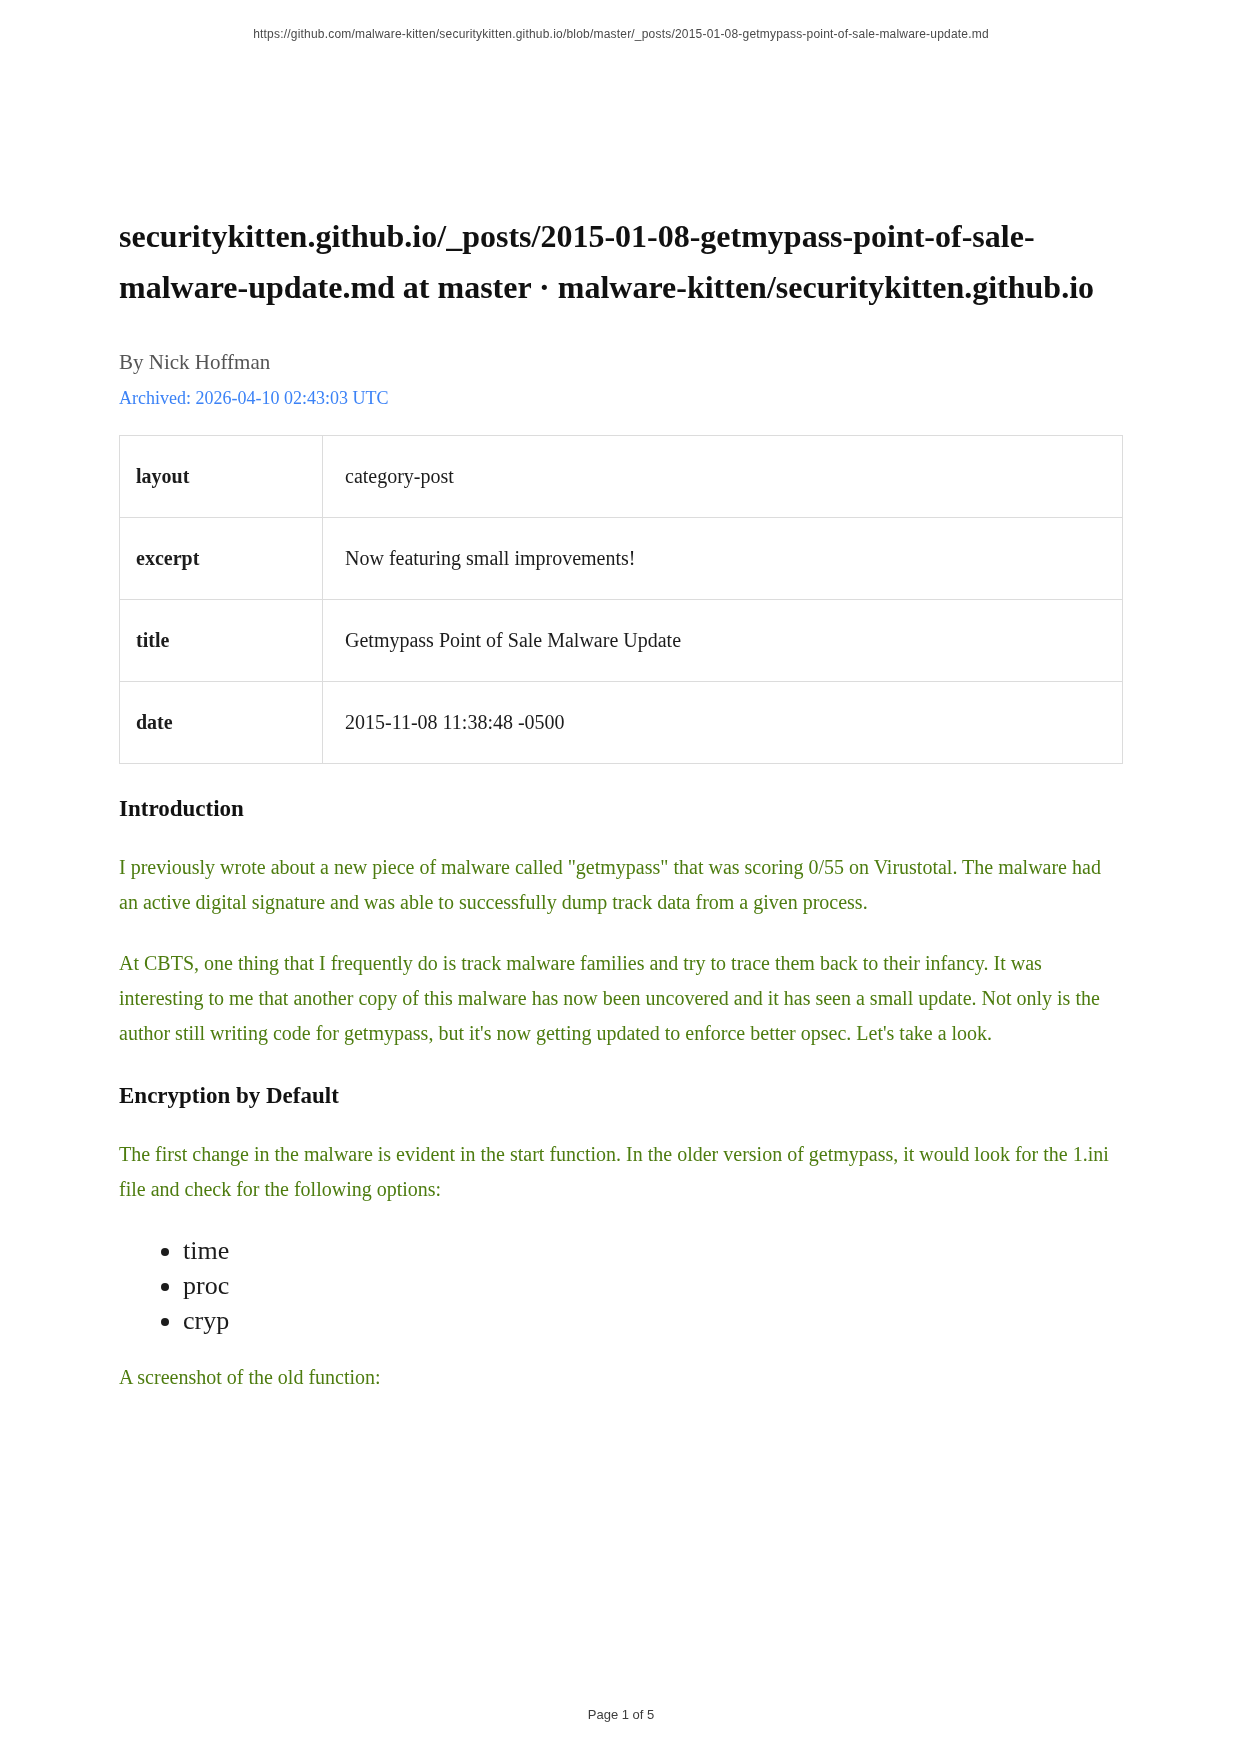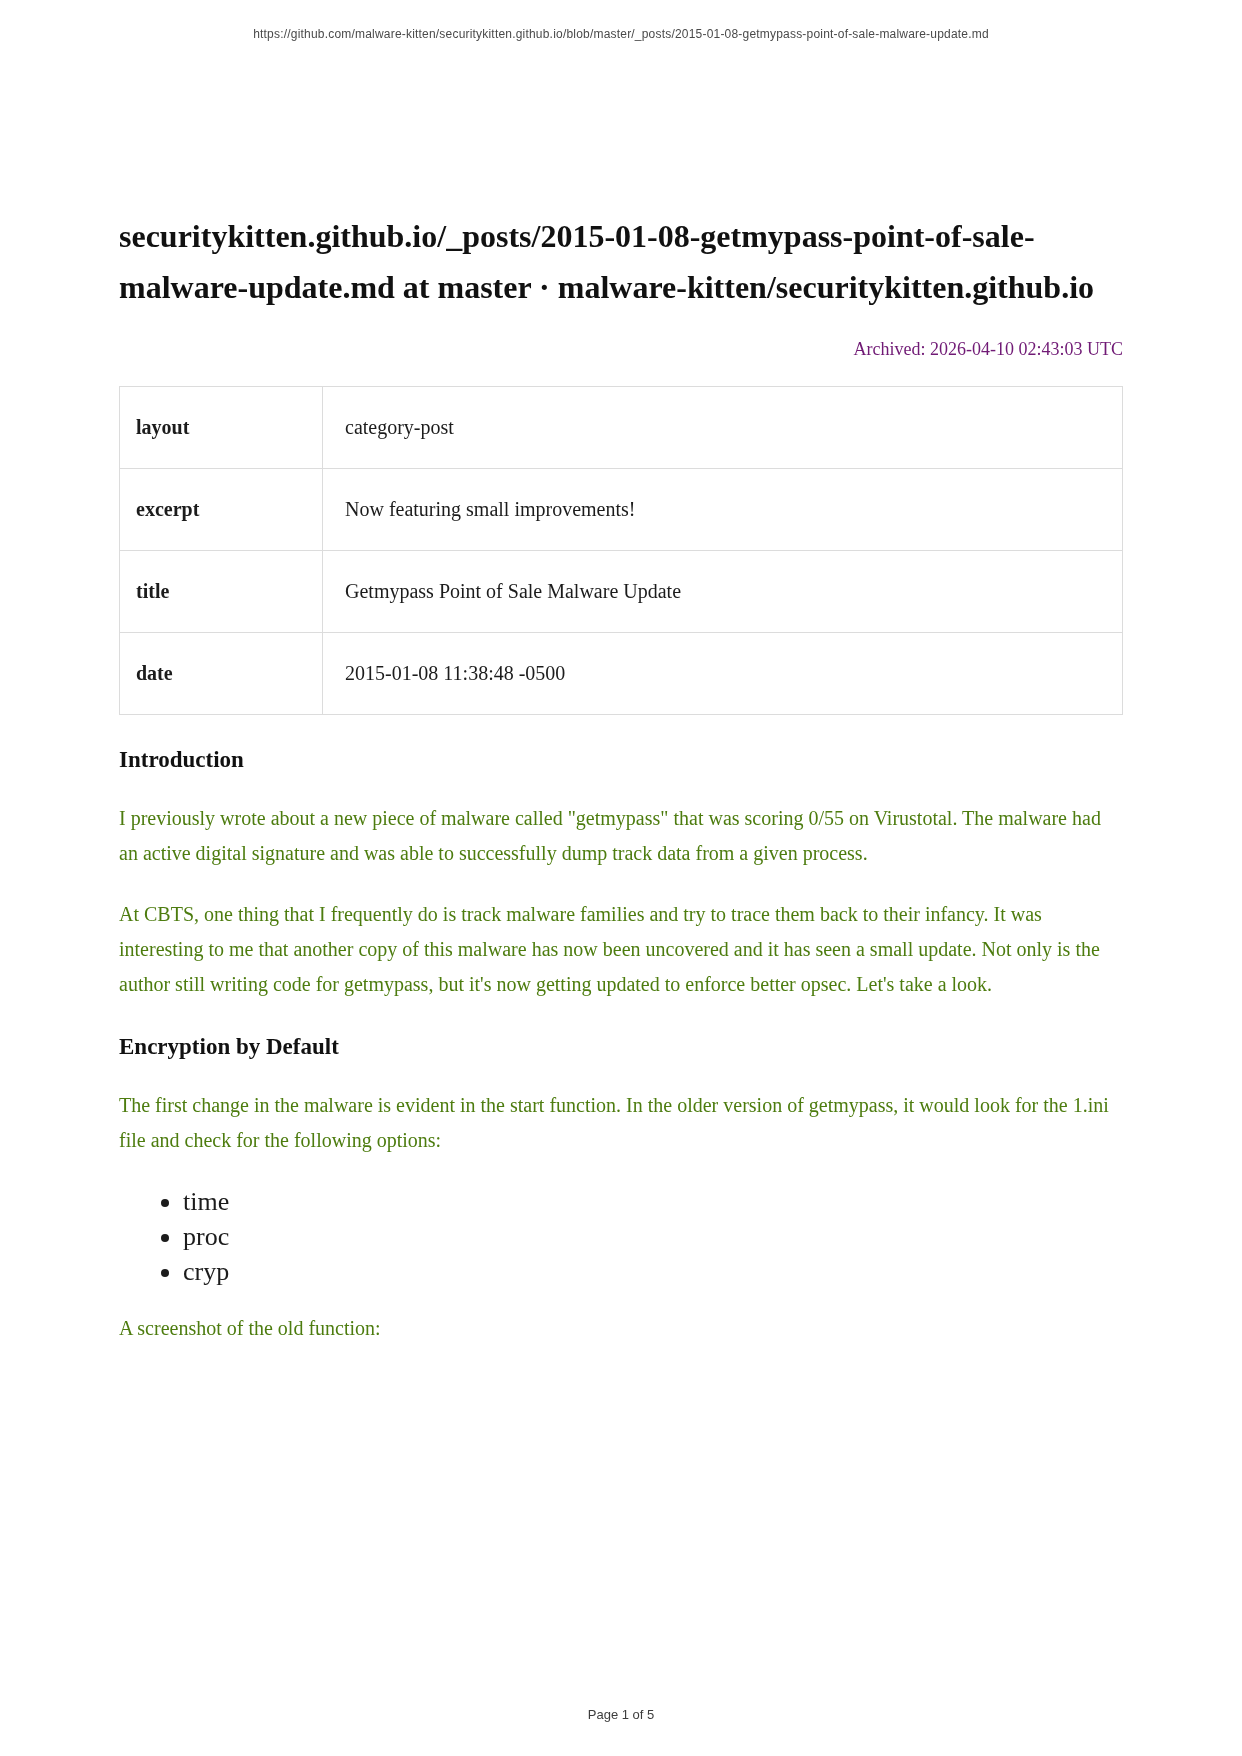--- a/index.html
+++ b/index.html
@@ -38,25 +38,24 @@
     overflow-wrap: break-word;
     word-break: break-word;
   }
   .byline {
     margin-top: 36px;
     font-size: 21px;
     line-height: 26px;
     color: #555555;
   }
   .archived {
-    margin-top: 25px;
+    margin-top: 12px;
     font-size: 18px;
     line-height: 22px;
-    color: #701a75;
-    text-align: right;
+    color: #3b82f6;
   }
   table.front-matter {
     margin-top: 26px;
     width: 100%;
     border-collapse: collapse;
     font-size: 20px;
     color: #1c1c1c;
   }
   table.front-matter td {
     border: 1px solid #dcdcdc;
@@ -108,40 +107,41 @@
 <body>
 
 <div class="page">
 
   <div class="url-header">https://github.com/malware-kitten/securitykitten.github.io/blob/master/_posts/2015-01-08-getmypass-point-of-sale-malware-update.md</div>
 
   <div class="content">
 
     <h1 class="title">securitykitten.github.io/_posts/2015-01-08-getmypass-point-of-sale-malware-update.md at master · malware-kitten/securitykitten.github.io</h1>
 
+    <div class="byline">By Nick Hoffman</div>
 
     <div class="archived">Archived: 2026-04-10 02:43:03 UTC</div>
 
     <table class="front-matter">
       <tbody>
         <tr>
           <td class="fm-key">layout</td>
           <td class="fm-value">category-post</td>
         </tr>
         <tr>
           <td class="fm-key">excerpt</td>
           <td class="fm-value">Now featuring small improvements!</td>
         </tr>
         <tr>
           <td class="fm-key">title</td>
           <td class="fm-value">Getmypass Point of Sale Malware Update</td>
         </tr>
         <tr>
           <td class="fm-key">date</td>
-          <td class="fm-value">2015-01-08 11:38:48 -0500</td>
+          <td class="fm-value">2015-11-08 11:38:48 -0500</td>
         </tr>
       </tbody>
     </table>
 
     <h2 class="section-heading">Introduction</h2>
 
     <p class="body-text">I previously wrote about a new piece of malware called "getmypass" that was scoring 0/55 on Virustotal. The malware had an active digital signature and was able to successfully dump track data from a given process.</p>
 
     <p class="body-text">At CBTS, one thing that I frequently do is track malware families and try to trace them back to their infancy. It was interesting to me that another copy of this malware has now been uncovered and it has seen a small update. Not only is the author still writing code for getmypass, but it's now getting updated to enforce better opsec. Let's take a look.</p>
 

